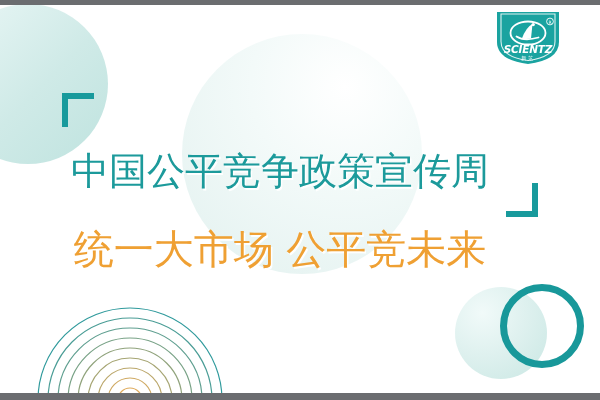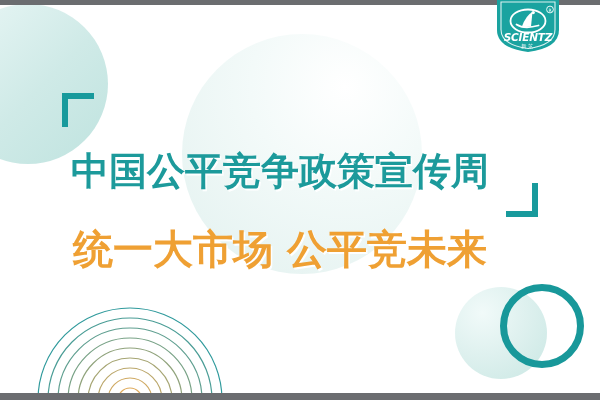--- a/index.html
+++ b/index.html
@@ -106,21 +106,21 @@
   .bracket-br .v { right: 0; top: 0;    width: 6px;  height: 34px; }
 
   
   .headline {
     position: absolute;
     z-index: 20;
     left: 0;
     width: 560px;
     text-align: center;
     white-space: nowrap;
-    font-weight: bold;
+    font-weight: normal;
     font-family: "DejaVu Sans", "Liberation Sans", sans-serif;
   }
   .headline-1 {
     top: 146px;
     font-size: 38px;
     letter-spacing: 0px;
     color: #1c9a9b;
     text-shadow: 1.5px 1.5px 0 rgba(255,255,255,0.95);
   }
   .headline-2 {
@@ -128,21 +128,21 @@
     font-size: 40px;
     letter-spacing: 0px;
     color: #efa033;
     text-shadow: 1.5px 1.5px 0 rgba(255,255,255,0.95);
   }
 
   
   .logo {
     position: absolute;
     left: 497px;
-    top: 0px;
+    top: 12px;
     width: 79px;
     height: 52px;
     z-index: 50;
   }
   .logo svg { display: block; }
 </style>
 </head>
 <body>
 
 <div id="banner">

